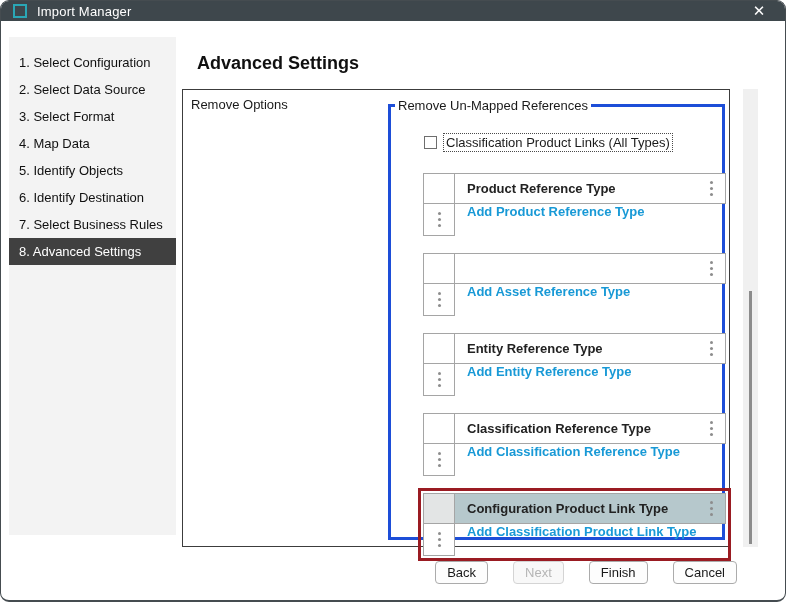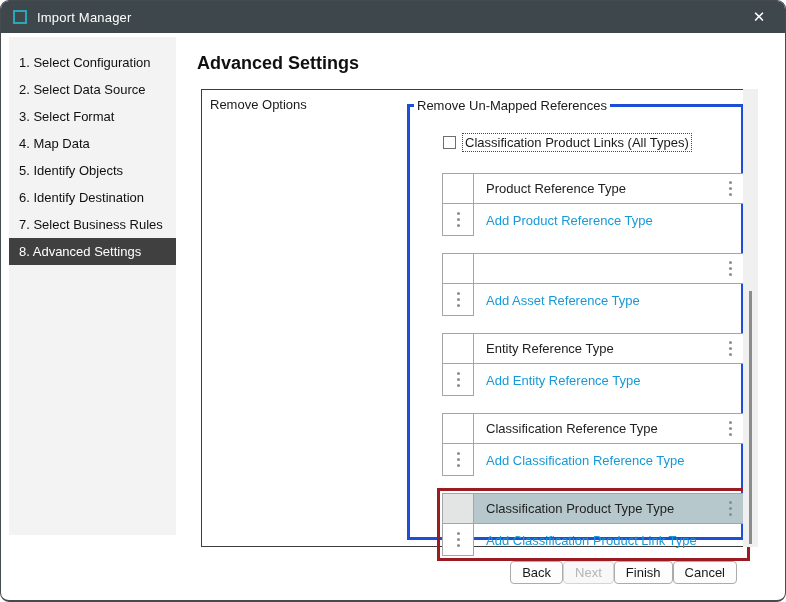--- a/index.html
+++ b/index.html
@@ -13,21 +13,21 @@
   .window {
     position: absolute; inset: 0;
     border: 1px solid #454c50;
     border-bottom-width: 2px;
     border-radius: 9px;
     overflow: hidden;
     background: #ffffff;
   }
   
   .titlebar {
-    position: absolute; top: 0; left: 0; right: 0; height: 32px;
+    position: absolute; top: 0; left: 0; right: 0; height: 20px;
     background: #3e474c;
     display: flex; align-items: center;
     padding: 0 14px 0 12px;
     color: #ffffff;
   }
   .app-icon {
     width: 14px; height: 14px;
     border: 2px solid #2aa7b5;
     margin-right: 10px;
     flex: 0 0 auto;
@@ -55,21 +55,21 @@
     white-space: nowrap;
     cursor: default;
   }
   .side-item.selected { background: #404040; color: #ffffff; }
   
   .heading {
     position: absolute; left: 196px; top: 52px;
     font-size: 18px; font-weight: bold; color: #101010; text-align: right;
   }
   .panel {
-    position: absolute; left: 200px; top: 88px;
+    position: absolute; left: 181px; top: 88px;
     width: 548px; height: 458px;
     border: 1px solid #3c3c3c;
     background: #ffffff;
   }
   .panel-label {
     position: absolute; left: 8px; top: 7px;
     font-size: 13px; color: #1a1a1a;
   }
   .groupbox {
     position: absolute; left: 205px; top: 14px;
@@ -91,21 +91,21 @@
     width: 13px; height: 13px;
     border: 1px solid #6e6e6e; background: #fff;
     margin-right: 6px; flex: 0 0 auto;
   }
   .checkbox-label {
     border: 1px dotted #4a4a4a;
     padding: 1px 2px;
     white-space: nowrap;
   }
   
-  .group-wrap { margin: 17px 0 0 32px; width: 303px; }
+  .group-wrap { margin: 17px 0 0 32px; width: 303px; font-weight: bold; }
   .group-wrap.first { margin-top: 21px; }
   .group-wrap.highlighted {
     border: 3px solid #9a1b22;
     padding: 2px;
     margin-left: 27px; margin-top: 12px;
     width: 313px;
   }
   .group { display: grid; grid-template-columns: 32px 1fr; }
   .cell-tl { border: 1px solid #a5a5a5; height: 31px; background: #fff; }
   .cell-title {
@@ -117,21 +117,21 @@
     position: relative; background: #fff;
     cursor: default;
   }
   .group-wrap.highlighted .cell-tl { background: #e3e5e5; }
   .group-wrap.highlighted .cell-title { background: #b6c8cc; }
   .cell-bl {
     border: 1px solid #a5a5a5; border-top: none;
     height: 32px; background: #fff;
     display: flex; align-items: center; justify-content: center;
   }
-  .cell-add { height: 32px; display: flex; align-items: center; padding-left: 12px; }
+  .cell-add { height: 32px; display: flex; align-items: flex-start; padding-left: 12px; }
   .add-link { color: #1899d6; font-size: 13px; cursor: pointer; white-space: nowrap; }
   .kebab { width: 3px; height: 16px; padding-top: 0; cursor: pointer; }
   .kebab::before {
     content: ""; display: block;
     width: 3px; height: 3px; border-radius: 50%;
     background: #8d8d8d;
     box-shadow: 0 6px 0 #8d8d8d, 0 12px 0 #8d8d8d;
   }
   .cell-title .kebab { position: absolute; right: 12px; top: 7px; }
   
@@ -141,21 +141,21 @@
     background: #f0f0f0;
   }
   .scroll-thumb {
     position: absolute; left: 6px; top: 202px;
     width: 3px; height: 253px;
     background: #8c8c8c;
   }
   
   .footer {
     position: absolute; right: 48px; bottom: 16px;
-    display: flex; 
+    display: flex; gap: 25px;
   }
   .footer button {
     min-width: 47px; height: 23px;
     font-family: "Liberation Sans", sans-serif;
     font-size: 13px; color: #1a1a1a;
     background: #fdfdfd;
     border: 1px solid #ababab;
     border-radius: 4px;
     padding: 0 11px;
     cursor: pointer;
@@ -260,21 +260,21 @@
           <div class="cell-add">
             <span class="add-link">Add Classification Reference Type</span>
           </div>
         </div>
       </div>
 
       <div class="group-wrap highlighted">
         <div class="group">
           <div class="cell-tl"></div>
           <div class="cell-title">
-            <span>Classification Product Type Type</span>
+            <span>Configuration Product Link Type</span>
             <span class="kebab"></span>
           </div>
           <div class="cell-bl">
             <span class="kebab"></span>
           </div>
           <div class="cell-add">
             <span class="add-link">Add Classification Product Link Type</span>
           </div>
         </div>
       </div>

